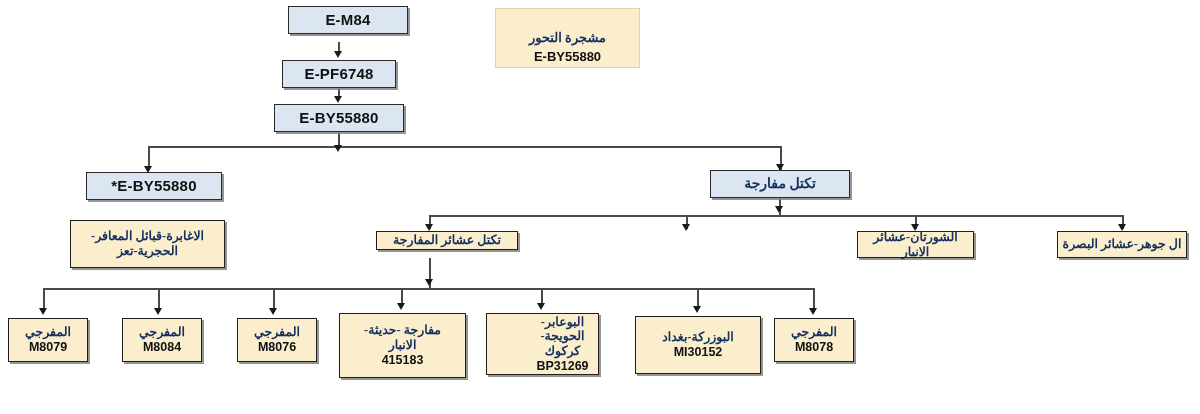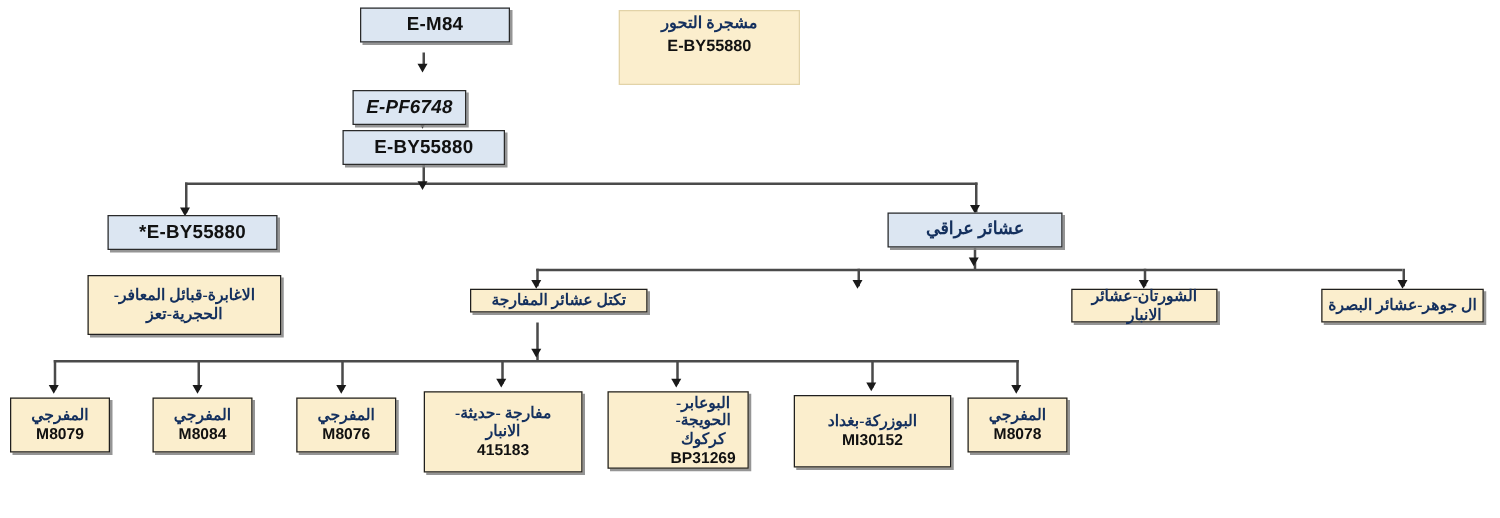--- a/index.html
+++ b/index.html
@@ -55,21 +55,21 @@
     font-family:"Liberation Serif","DejaVu Serif",serif;
     font-size:14px;
     color:#14305e;
   }
   .legend{
     position:absolute;
     box-sizing:border-box;
     background:#fbeecd;
     border:1px solid #e2d3a8;
     display:flex;flex-direction:column;
-    align-items:center;justify-content:flex-start;
+    align-items:center;justify-content:flex-end;
     text-align:center;line-height:1.45;
     direction:rtl;
     z-index:5;
   }
   .legend .ttl{
     font-family:"Liberation Serif","DejaVu Serif",serif;
     font-weight:bold;font-size:13px;color:#14305e;
   }
   .legend .code{
     font-family:"Liberation Sans","DejaVu Sans",sans-serif;
@@ -96,21 +96,21 @@
 
   <div class="legend" style="left:495px;top:8px;width:145px;height:60px;">
     <span class="ttl">مشجرة التحور</span>
     <span class="code">E-BY55880</span>
   </div>
 
   <div class="node blue" style="left:288px;top:6px;width:120px;height:28px;">
     <span>E-M84</span>
   </div>
 
-  <div class="node blue" style="left:282px;top:72px;width:91px;height:28px;font-style:italic;">
+  <div class="node blue" style="left:282px;top:60px;width:114px;height:28px;">
     <span>E-PF6748</span>
   </div>
 
   <div class="node blue" style="left:274px;top:104px;width:130px;height:28px;">
     <span>E-BY55880</span>
   </div>
 
   <div class="ln v" style="left:338px;top:42px;height:12px;"></div>
   <div class="arrow" style="left:334px;top:51px;"></div>
   <div class="ln v" style="left:338px;top:88px;height:10px;"></div>
@@ -130,21 +130,21 @@
   <div class="node blue" style="left:86px;top:172px;width:136px;height:28px;">
     <span>*E-BY55880</span>
   </div>
 
   <div class="node yellow" style="left:70px;top:220px;width:155px;height:48px;">
     <span>الاغابرة-قبائل المعافر-</span>
     <span>الحجرية-تعز</span>
   </div>
 
   <div class="node blue ar" style="left:710px;top:170px;width:140px;height:28px;">
-    <span>عشائر عراقي</span>
+    <span>تكتل مفارجة</span>
   </div>
 
   <div class="ln v" style="left:779px;top:198px;height:18px;"></div>
   <div class="ln h" style="left:429px;top:215px;width:693px;"></div>
   <div class="arrow" style="left:775px;top:206px;"></div>
 
   <div class="ln v" style="left:429px;top:215px;height:14px;"></div>
   <div class="arrow" style="left:425px;top:224px;"></div>
 
   <div class="ln v" style="left:686px;top:215px;height:14px;"></div>

